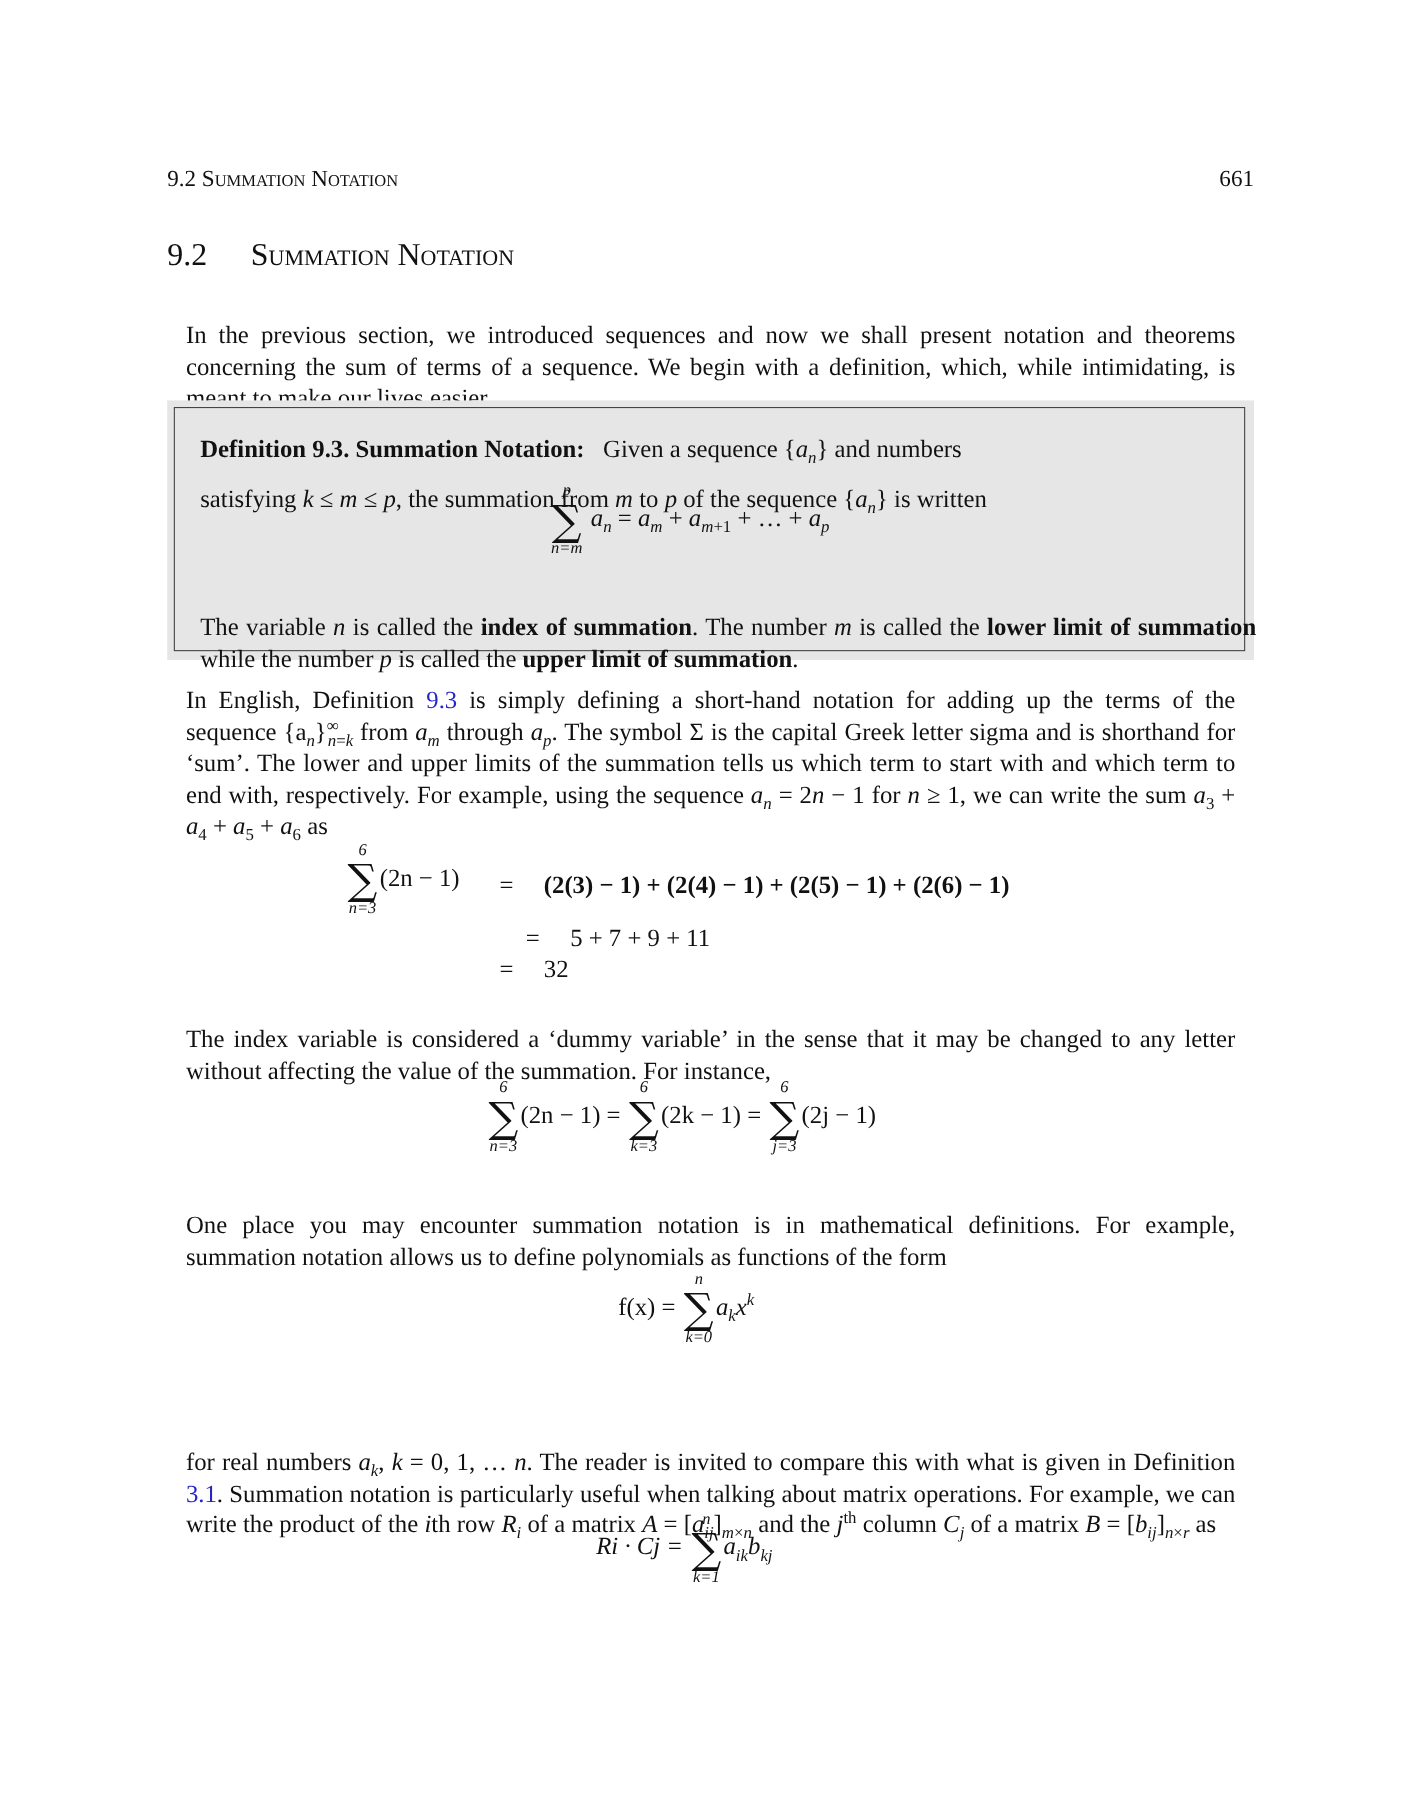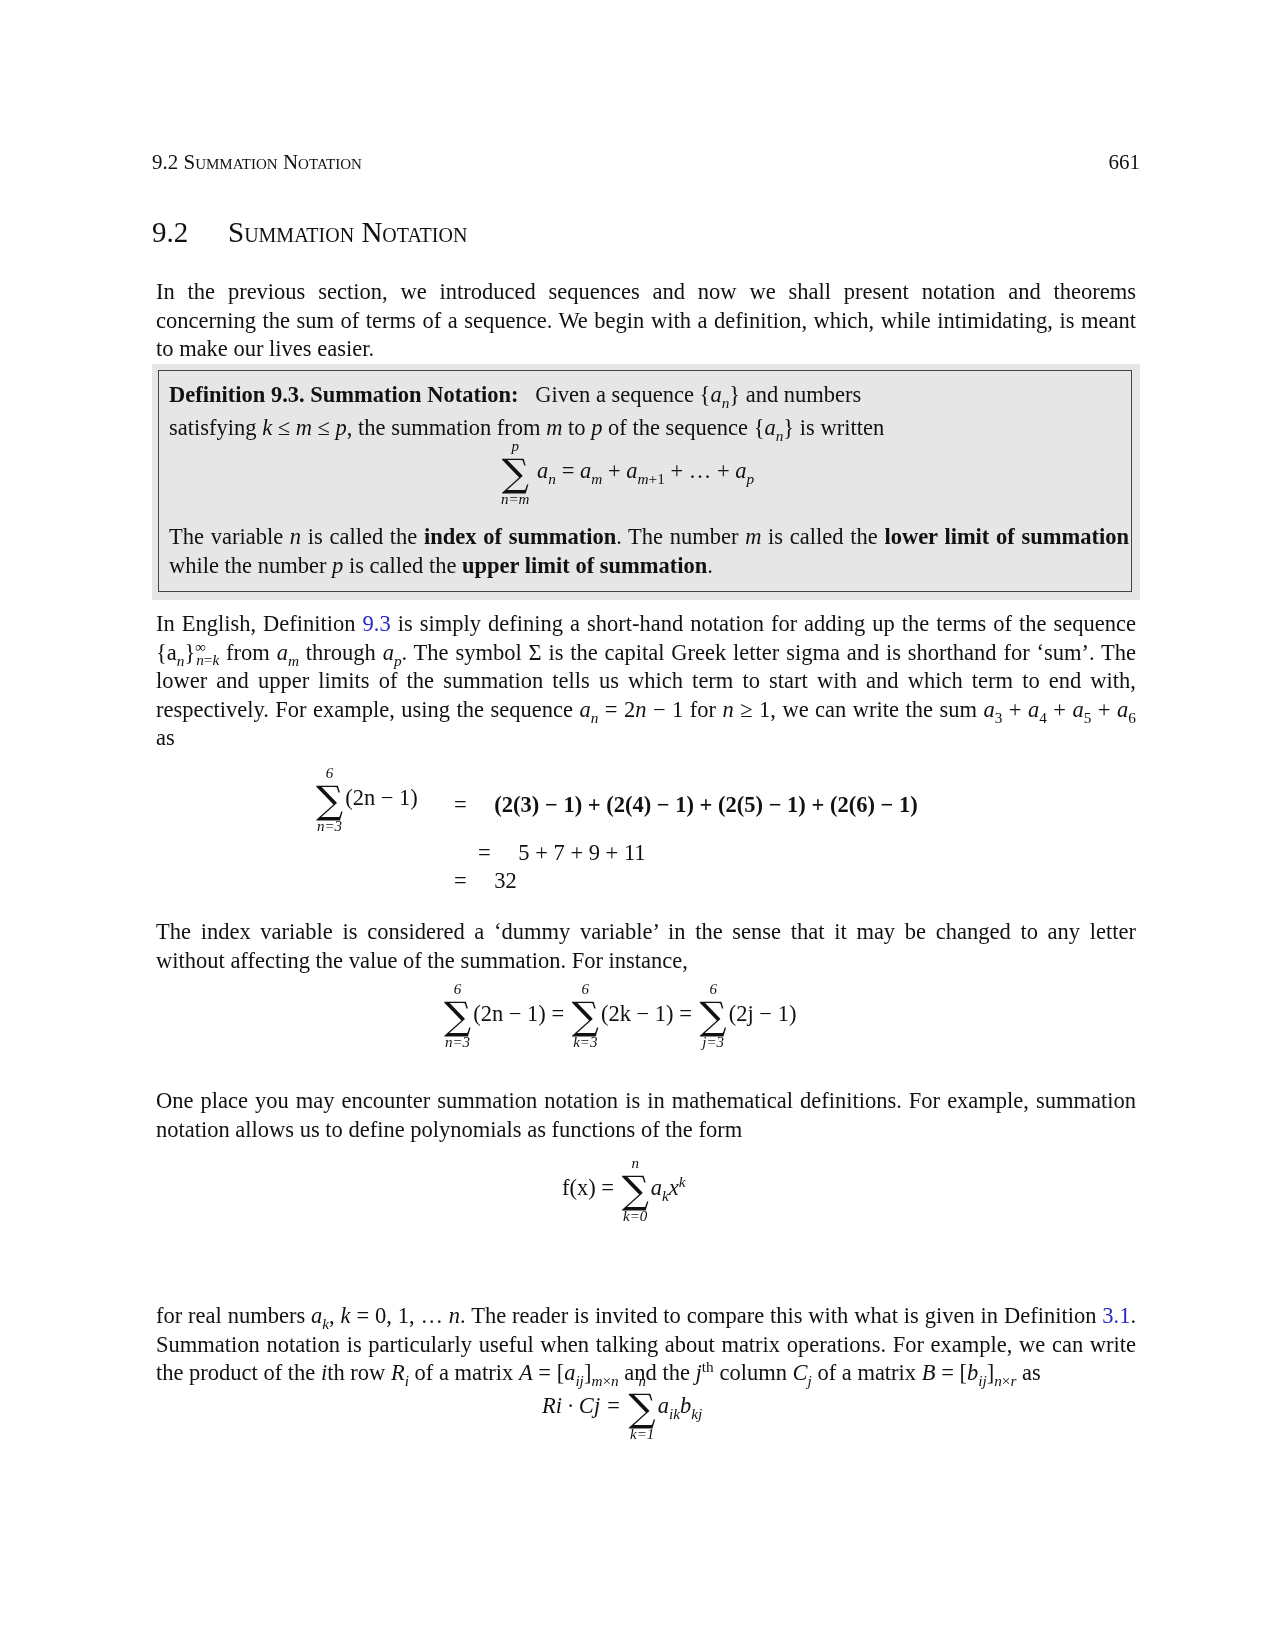--- a/index.html
+++ b/index.html
@@ -6,21 +6,21 @@
   body { width:1275px; height:1650px; position:relative; overflow:hidden;
          font-family:"DejaVu Serif","Liberation Serif",serif; color:#111; }
   .page { position:absolute; left:152px; width:988px; top:0; }
   .runhead { position:absolute; top:150px; left:0; width:988px; font-size:21px;
              font-family:"Liberation Serif",serif; }
   .runhead .sc, .heading .sc { font-variant:small-caps; }
   .runhead .pagenum { position:absolute; right:0; top:0;margin-left:28px; }
   .heading { position:absolute; top:216px; left:0; font-size:29px;
              font-family:"Liberation Serif",serif; }
   .heading .num { display:inline-block; width:76px; }
-  p.txt { margin:4px; font-family:"Liberation Serif",serif; font-size:22.5px; line-height:28.5px;
+  p.txt { margin:17px; font-family:"Liberation Serif",serif; font-size:22.5px; line-height:28.5px;
           text-align:justify; text-align-last:left; }
   .block { position:absolute; left:0; width:988px; }
   i.m { font-style:italic; font-family:"Liberation Serif",serif; }
   sub, sup { font-size:0.68em; line-height:0; }
   .link { color:#2626c8; }
   b { font-weight:bold; }
   .defbox-outer { position:absolute; top:364px; left:0; width:988px; height:236px;
                   background:#e6e6e6; }
   .defbox { position:absolute; top:6px; left:6px; width:974px; height:222px;
             border:1.4px solid #444; box-sizing:border-box; padding:6px 6px 16px 6px; }
@@ -65,21 +65,21 @@
         <span>satisfying </span><i class="m">k</i> ≤ <i class="m">m</i> ≤ <i class="m">p</i><span>, the summation from </span><i class="m">m</i><span> to </span><i class="m">p</i><span> of the sequence {</span><i class="m">a</i><sub><i class="m">n</i></sub><span>} is written</span>
       </p>
       <div class="dispeq" style="left:340px; top:68px;">
         <span class="sigma">
             <span class="lim up">p</span>
             <span class="sym">∑</span>
             <span class="lim lo">n=m</span>
           </span>
         <i class="m">a</i><sub><i class="m">n</i></sub> = <i class="m">a</i><sub><i class="m">m</i></sub> + <i class="m">a</i><sub><i class="m">m</i>+1</sub> + … + <i class="m">a</i><sub><i class="m">p</i></sub>
       </div>
-      <p class="txt" style="position:absolute; top:148px; left:6px; width:960px;">
+      <p class="txt" style="position:absolute; top:168px; left:6px; width:960px;">
         <span>The variable </span><i class="m">n</i><span> is called the </span><b>index of summation</b><span>. The number </span><i class="m">m</i><span> is called the </span><b>lower limit of summation</b><span> while the number </span><i class="m">p</i><span> is called the </span><b>upper limit of summation</b><span>.</span>
       </p>
     </div>
   </div>
 
   <div class="block" style="top:606px;">
     <p class="txt">
       <span>In English, Definition </span><span class="link" style="color: rgb(38, 38, 200);">9.3</span><span> is simply defining a short-hand notation for adding up the terms of the sequence {a</span><sub><i class="m">n</i></sub><span>}</span><sup>∞</sup><sub style="margin-left:-10px;"><i class="m">n</i>=<i class="m">k</i></sub><span> from </span><i class="m">a</i><sub><i class="m">m</i></sub><span> through </span><i class="m">a</i><sub><i class="m">p</i></sub><span>. The symbol Σ is the capital Greek letter sigma and is shorthand for ‘sum’. The lower and upper limits of the summation tells us which term to start with and which term to end with, respectively. For example, using the sequence </span><i class="m">a</i><sub><i class="m">n</i></sub> = 2<i class="m">n</i> − 1<span> for </span><i class="m">n</i> ≥ 1<span>, we can write the sum </span><i class="m">a</i><sub>3</sub> + <i class="m">a</i><sub>4</sub> + <i class="m">a</i><sub>5</sub> + <i class="m">a</i><sub>6</sub><span> as</span>
     </p>
   </div>

